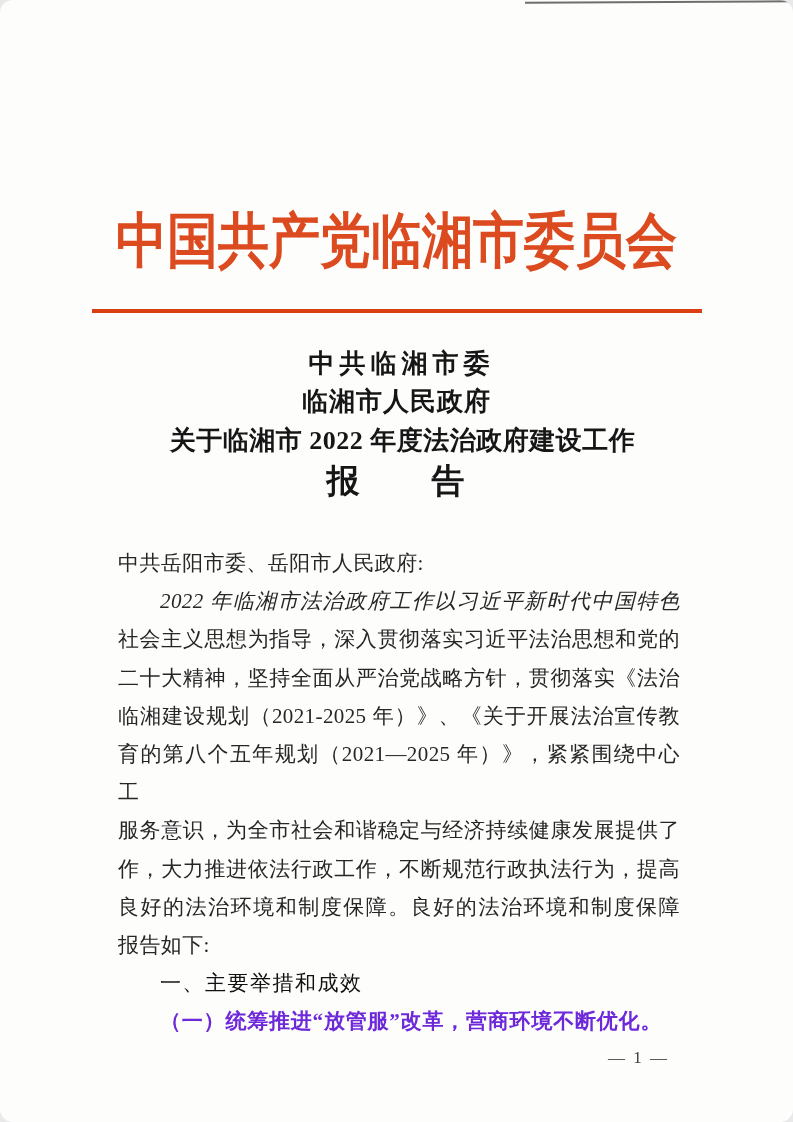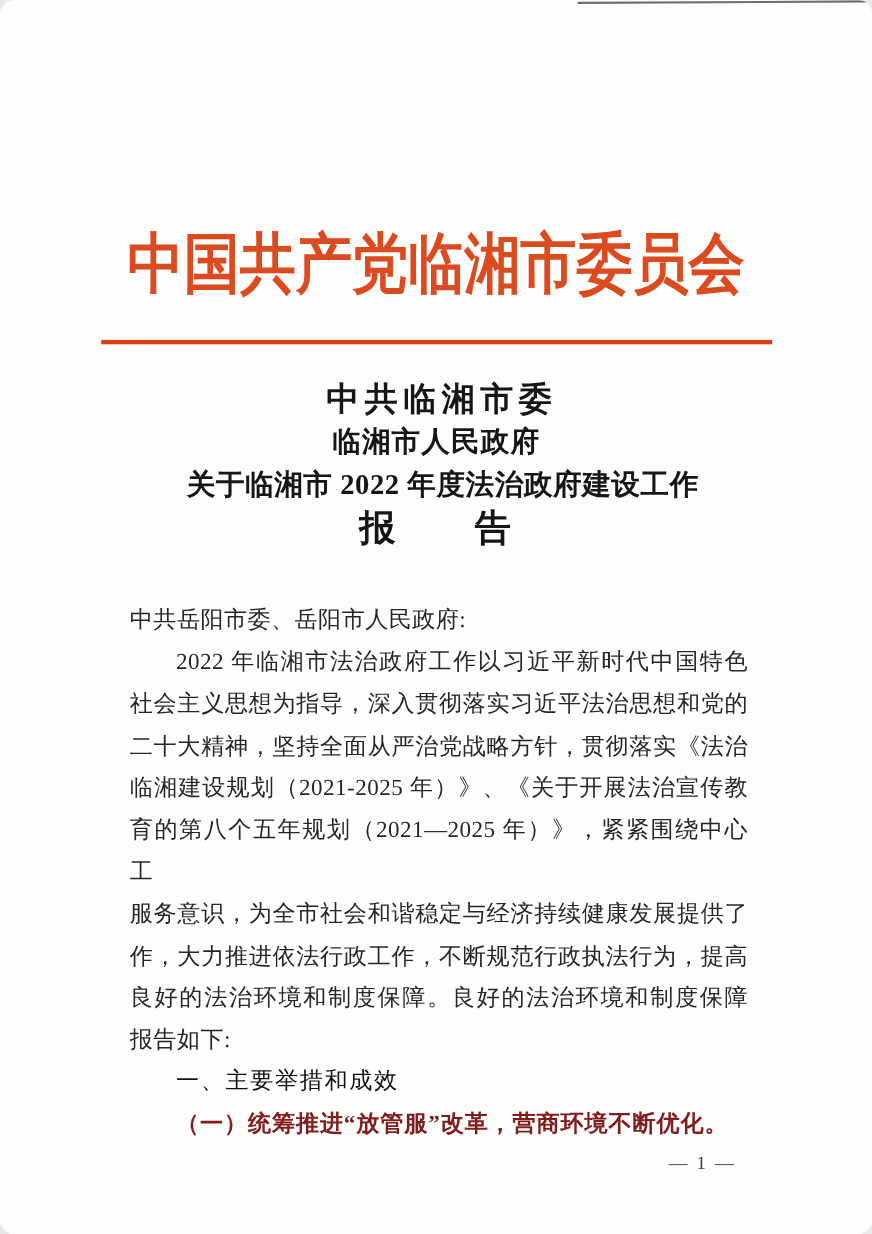--- a/index.html
+++ b/index.html
@@ -55,53 +55,53 @@
   .doc-title {
     position: absolute;
     top: 344px;
     left: 0;
     width: 100%;
     text-align: center;
     font-weight: bold;
     color: #161616;
   }
   .doc-title-line { white-space: nowrap; }
-  .dt1 { font-size: 30px; line-height: 39px; letter-spacing: 5px; padding-left: 10px; }
+  .dt1 { font-size: 26px; line-height: 39px; letter-spacing: 5px; padding-left: 10px; }
   .dt2 { font-size: 26px; line-height: 38px; letter-spacing: 1px; }
   .dt3 { font-size: 26px; line-height: 40px; letter-spacing: 0.5px; padding-left: 12px; }
   .dt4 { font-size: 33px; line-height: 41px; letter-spacing: 2px; }
   
   .body-block {
     position: absolute;
     top: 544px;
     left: 118px;
     width: 562px;
     font-size: 21px;
     line-height: 38.2px;
     letter-spacing: 0.4px;
     color: #262626;
   }
   .body-line { white-space: nowrap; }
   .jline {
     white-space: normal;
     text-align: justify;
     text-align-last: justify;
   }
-  .indent { text-indent: 42px; }
+  .indent { text-indent: 42px; font-style: italic; }
   .section-heading {
     font-family: "Liberation Sans", "DejaVu Sans", sans-serif;
     font-weight: normal;
     color: #111;
     letter-spacing: 1.5px;
     text-indent: 42px;
     white-space: nowrap;
   }
   .subsection-heading {
     font-weight: bold;
-    color: #7f1d1d;
+    color: #6d28d9;
     letter-spacing: 0.8px;
     text-indent: 42px;
     white-space: nowrap;
   }
   
   .page-number {
     position: absolute;
     top: 1048px;
     left: 608px;
     font-size: 17px;

